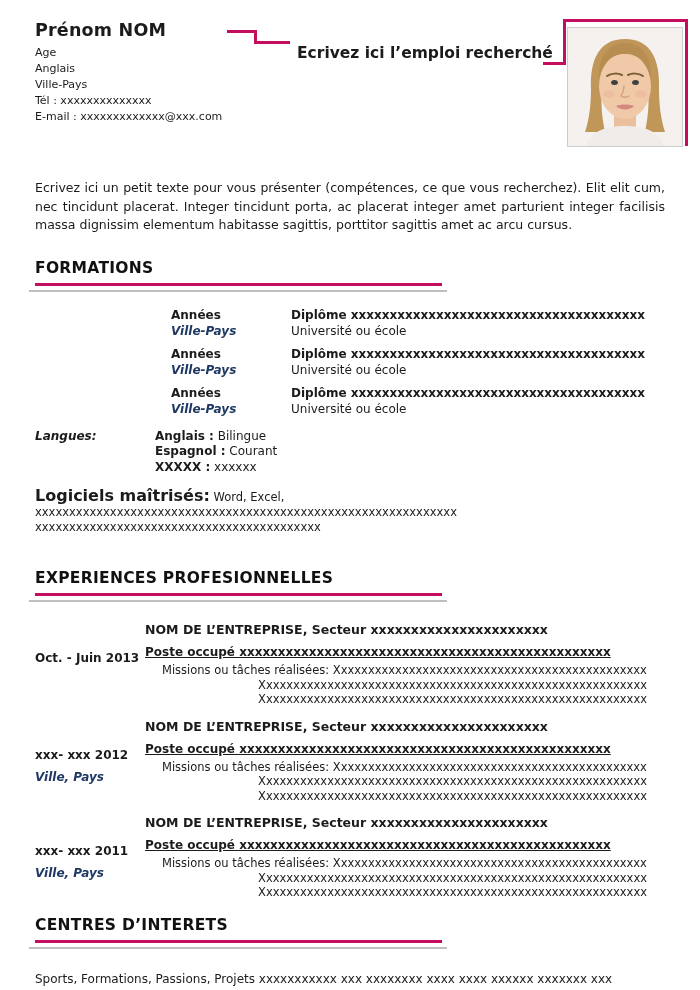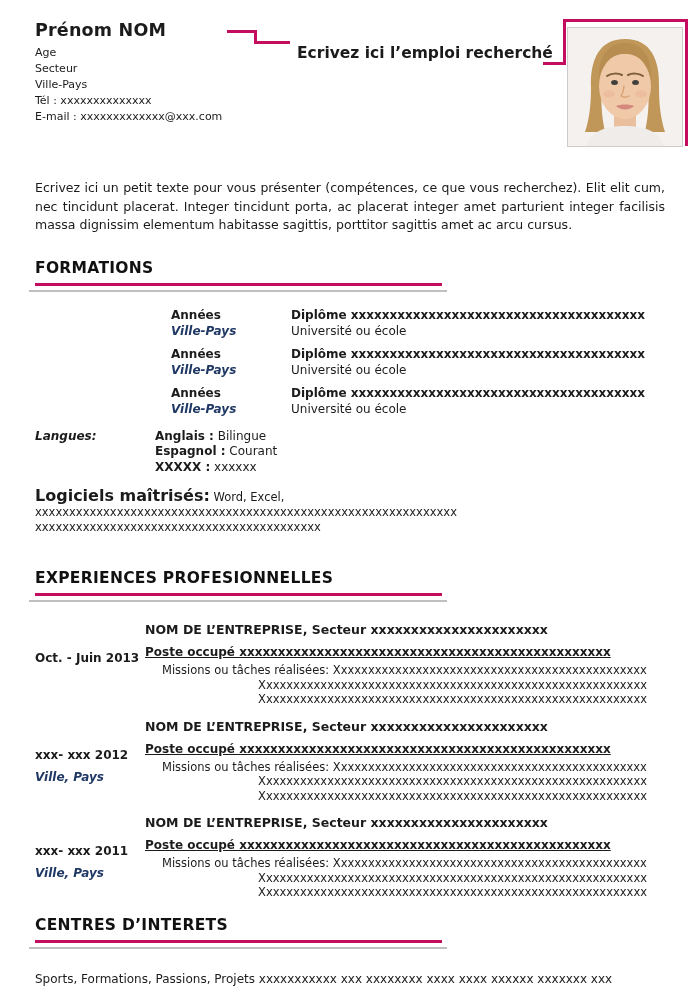--- a/index.html
+++ b/index.html
@@ -96,21 +96,21 @@
 </style>
 </head>
 <body>
 
 <div class="page">
 
   <div class="header">
     <div class="name-block">
       <div class="name">Prénom NOM</div>
       <div class="detail-line">Age</div>
-      <div class="detail-line">Secteur</div>
+      <div class="detail-line">Anglais</div>
       <div class="detail-line">Ville-Pays</div>
       <div class="detail-line">Tél : xxxxxxxxxxxxxx</div>
       <div class="detail-line">E-mail : xxxxxxxxxxxxx@xxx.com</div>
     </div>
 
     <div class="bar step1-top"></div>
     <div class="bar step1-vert"></div>
     <div class="bar step1-bot"></div>
 
     <div class="job-title">Ecrivez ici l’emploi recherché</div>

